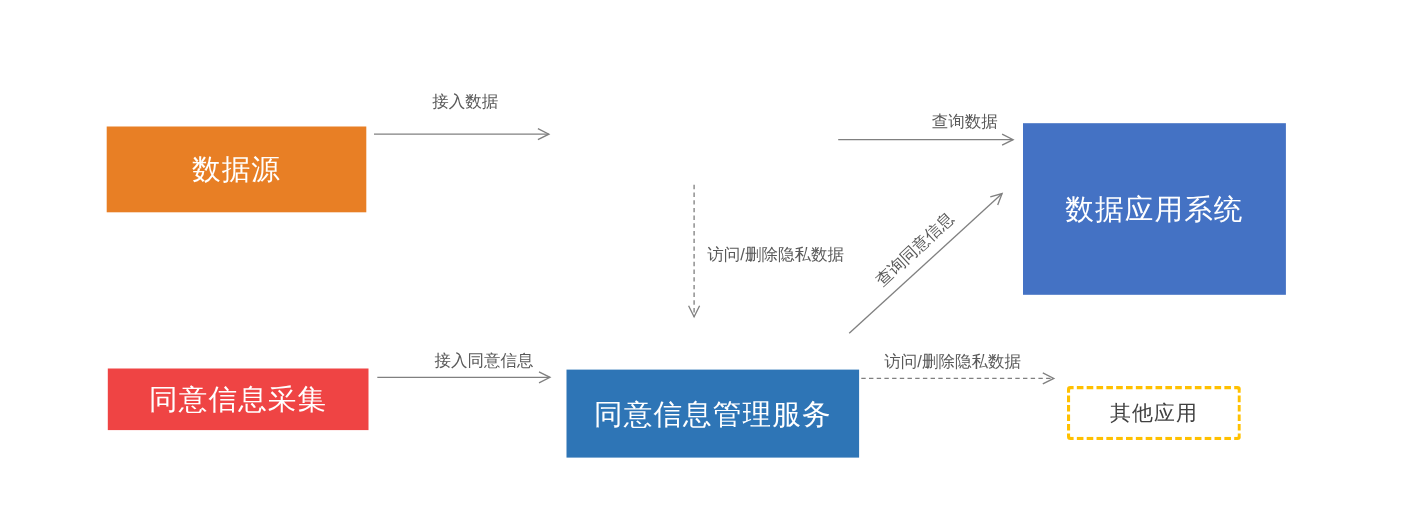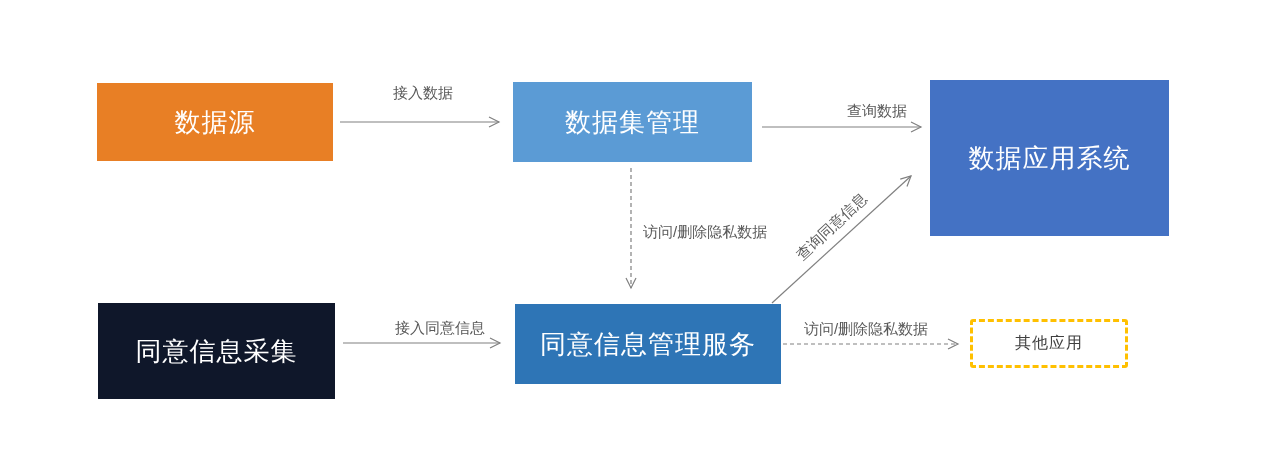--- a/index.html
+++ b/index.html
@@ -5,24 +5,25 @@
   html,body { margin:0; padding:0; background:#ffffff; }
   .canvas {
     position:relative; width:1280px; height:460px; background:#ffffff;
     font-family:"Liberation Sans","DejaVu Sans",sans-serif; overflow:hidden;
   }
   svg.arrows { position:absolute; left:0; top:0; width:1280px; height:460px; }
   .node {
     position:absolute; display:flex; align-items:center; justify-content:center;
     color:#ffffff; font-size:26px; font-weight:300; letter-spacing:1px;
     white-space:nowrap;
+    margin-top:32px;
   }
   .node-dashed {
     background:#ffffff; border:3px dashed #FFC000; border-radius:3px;
-    color:#404040; font-size:16px; font-weight:400; box-sizing:border-box;
+    color:#404040; font-size:19px; font-weight:400; box-sizing:border-box;
   }
   .edge-label {
     position:absolute; font-size:15px; color:#595959; white-space:nowrap;
     transform:translate(-50%,-50%); font-weight:300;
   }
   .edge-label.left-anchor { transform:translateY(-50%); }
   .edge-label.rotated { transform:translate(-50%,-50%) rotate(-43deg); }
 </style>
 </head>
 <body>
@@ -38,25 +39,24 @@
     <line x1="340" y1="122" x2="499" y2="122" stroke-width="1.2" marker-end="url(#ao)" stroke="#808080"></line>
     <line x1="762" y1="127" x2="921" y2="127" stroke-width="1.2" marker-end="url(#ao)" stroke="#808080"></line>
     <line x1="631" y1="168" x2="631" y2="288" stroke-width="1.2" stroke-dasharray="4 3" marker-end="url(#ao)" stroke="#808080"></line>
     <line x1="772" y1="303" x2="911" y2="176" stroke-width="1.2" marker-end="url(#ao)" stroke="#808080"></line>
     <line x1="343" y1="343" x2="500" y2="343" stroke-width="1.2" marker-end="url(#ao)" stroke="#808080"></line>
     <line x1="755" y1="344" x2="958" y2="344" stroke-width="1.2" stroke-dasharray="4 3" marker-end="url(#ao)" stroke="#808080"></line>
   </svg>
 
   <div class="node" style="left: 97px; top: 83px; width: 236px; height: 78px; background-color: rgb(232, 127, 37);">数据源</div>
 
-  <div class="node" style="left: 513px; top: 82px; width: 239px; height: 80px; background-color: rgb(91, 155, 213);">数据集管理</div>
 
   <div class="node" style="left: 930px; top: 80px; width: 239px; height: 156px; background-color: rgb(68, 114, 196);">数据应用系统</div>
 
-  <div class="node" style="left: 98px; top: 303px; width: 237px; height: 96px; background-color: #0f172a;">同意信息采集</div>
+  <div class="node" style="left: 98px; top: 303px; width: 237px; height: 56px; background-color: #ef4444;">同意信息采集</div>
 
   <div class="node" style="left: 515px; top: 304px; width: 266px; height: 80px; background-color: rgb(46, 117, 182);">同意信息管理服务</div>
 
   <div class="node node-dashed" style="left: 970px; top: 319px; width: 158px; height: 49px; border-color: rgb(255, 192, 0);">其他应用</div>
 
   <div class="edge-label" style="left:423px; top:93px;">接入数据</div>
 
   <div class="edge-label" style="left:845px; top:111px;margin-left:32px;">查询数据</div>
 
   <div class="edge-label left-anchor" style="left:643px; top:232px;">访问/删除隐私数据</div>

